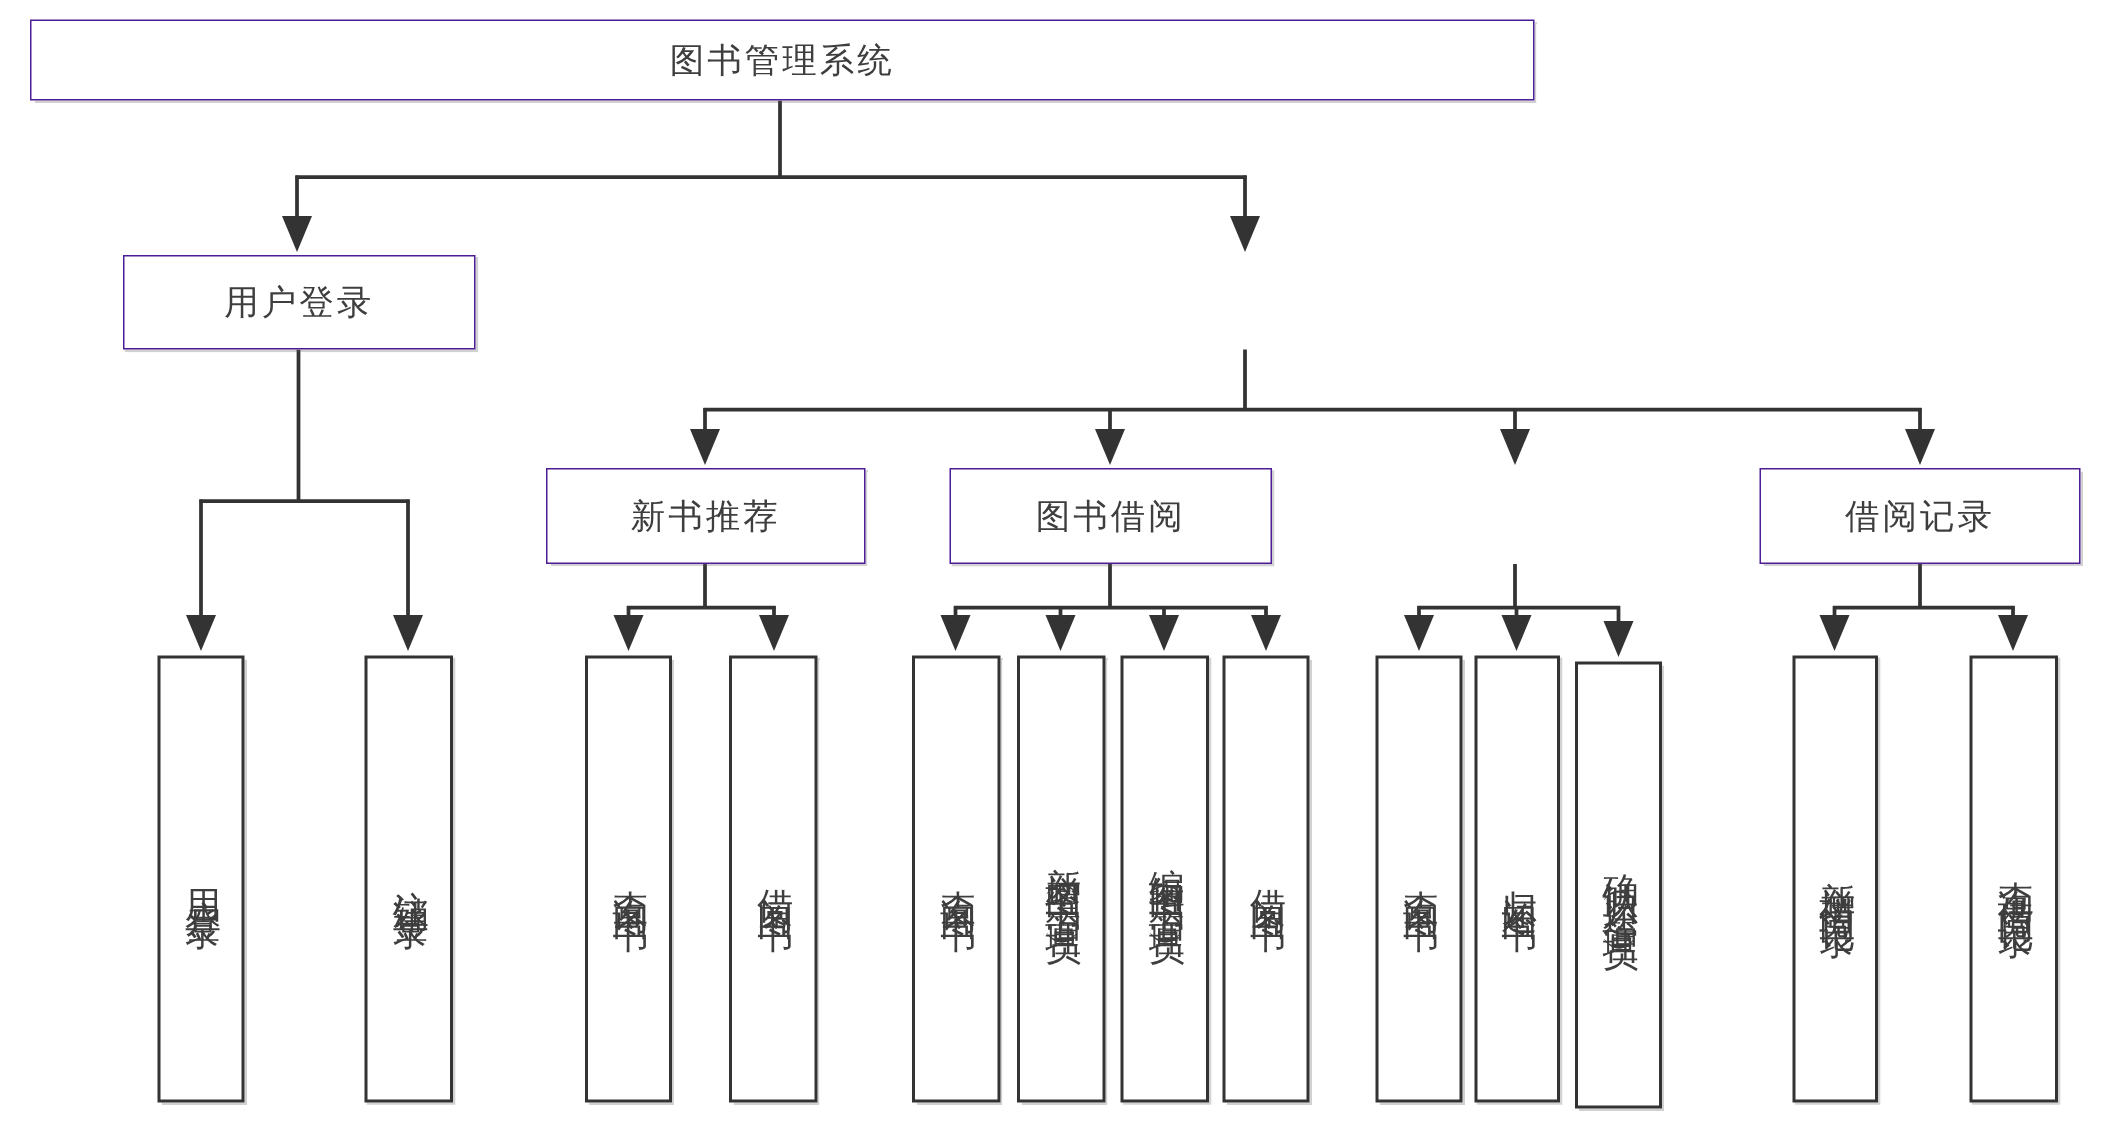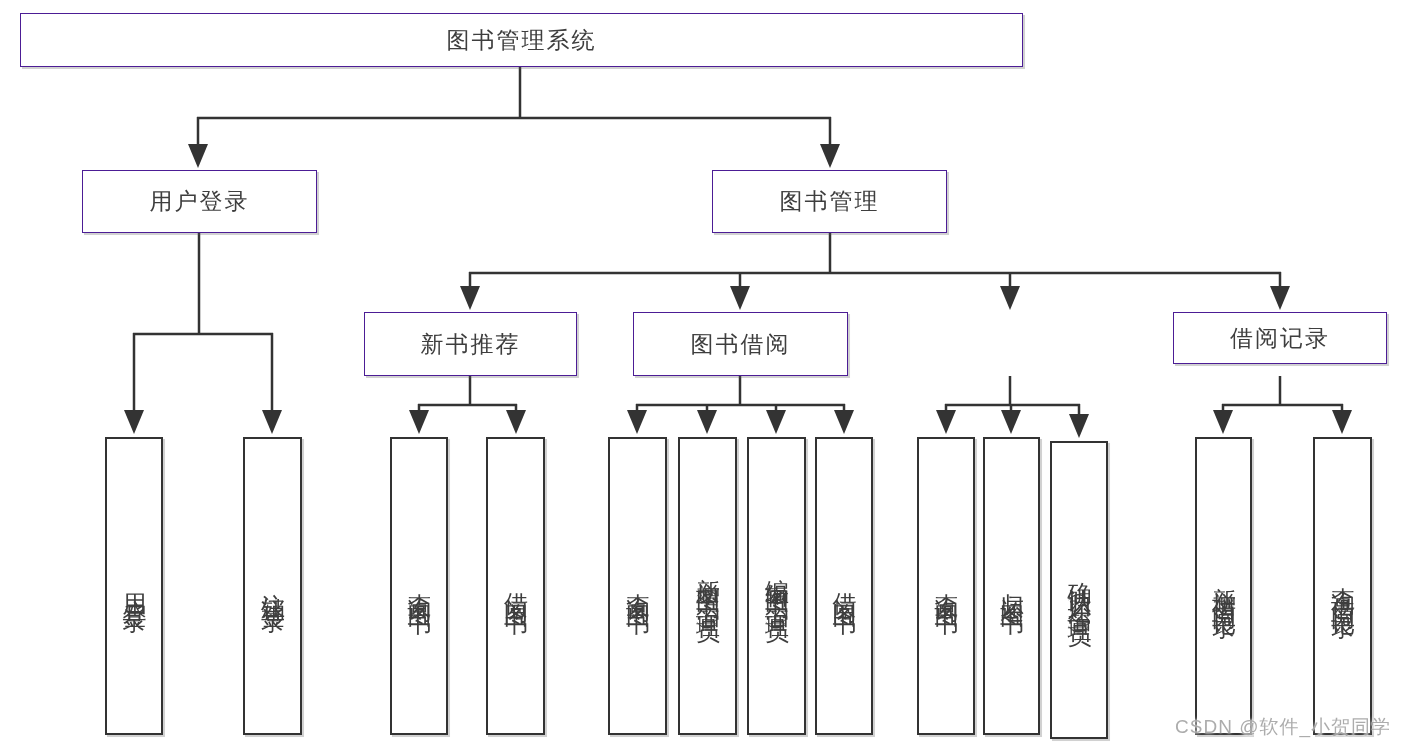--- a/index.html
+++ b/index.html
@@ -120,25 +120,24 @@
     <line x1="1222" y1="405" x2="1343" y2="405"></line>
     <line x1="1223" y1="404" x2="1223" y2="414"></line>
     <polygon points="1213,410 1233,410 1223,434"></polygon>
     <line x1="1342" y1="404" x2="1342" y2="414"></line>
     <polygon points="1332,410 1352,410 1342,434"></polygon>
   </svg>
 
   <div class="node" style="left:20px; top:13px; width:1003px; height:54px;">图书管理系统</div>
 
   <div class="node" style="left:82px; top:170px; width:235px; height:63px;">用户登录</div>
-  <div class="node" style="left:712px; top:170px; width:235px; height:63px;">图书管理</div>
 
   <div class="node" style="left:633px; top:312px; width:215px; height:64px;">图书借阅</div>
   <div class="node" style="left:364px; top:312px; width:213px; height:64px;">新书推荐</div>
-  <div class="node" style="left:1173px; top:312px; width:214px; height:52px;">借阅记录</div>
+  <div class="node" style="left:1173px; top:312px; width:214px; height:64px;">借阅记录</div>
 
   <div class="vnode" style="left:105px; top:437px; width:58px; height:298px;">
     <span class="vtext">用户登录</span>
   </div>
   <div class="vnode" style="left:243px; top:437px; width:59px; height:298px;">
     <span class="vtext">注销登录</span>
   </div>
 
   <div class="vnode" style="left:390px; top:437px; width:58px; height:298px;">
     <span class="vtext">查询图书</span>
@@ -170,15 +169,14 @@
     <span class="vtext">确认归还（管理员）</span>
   </div>
 
   <div class="vnode" style="left:1195px; top:437px; width:57px; height:298px;">
     <span class="vtext">新增借阅记录</span>
   </div>
   <div class="vnode" style="left:1313px; top:437px; width:59px; height:298px;">
     <span class="vtext">查询借阅记录</span>
   </div>
 
-  <div class="watermark">CSDN @软件_小贺同学</div>
 
 </div>
 
 </body></html>

